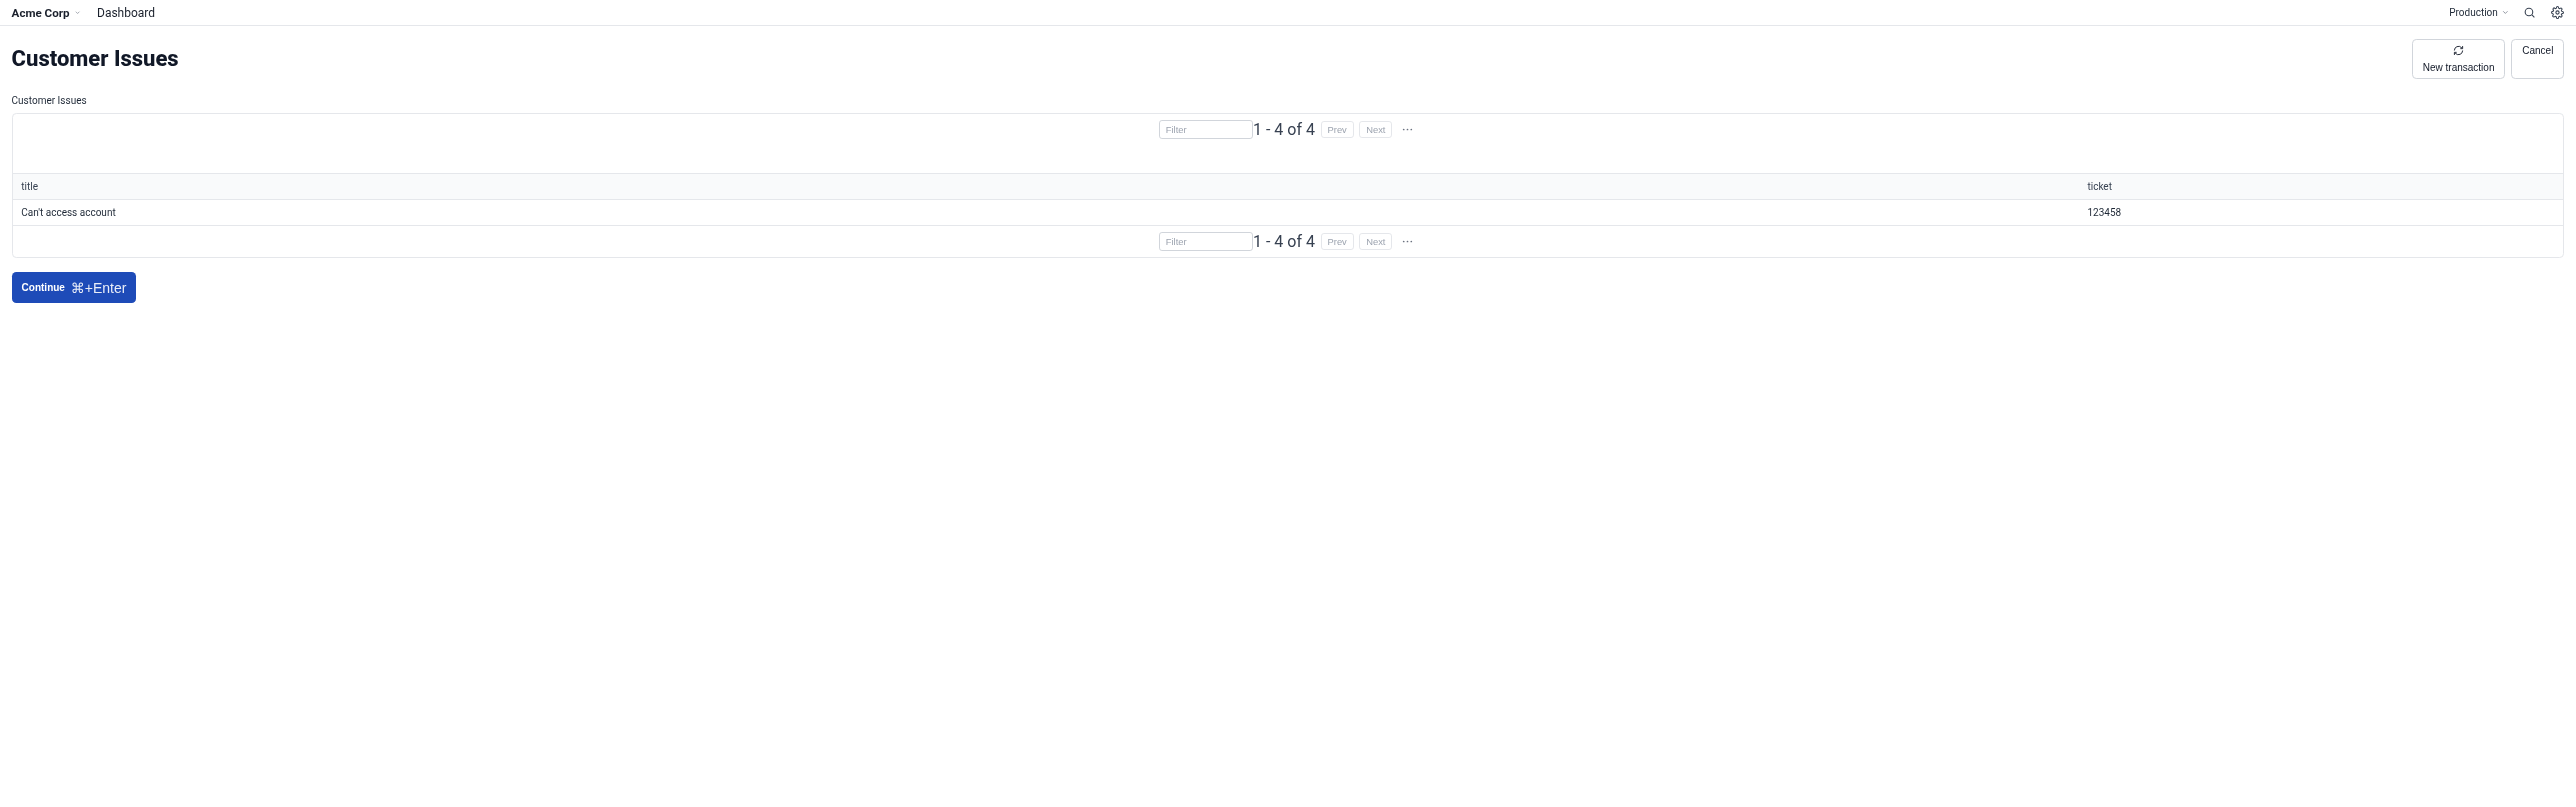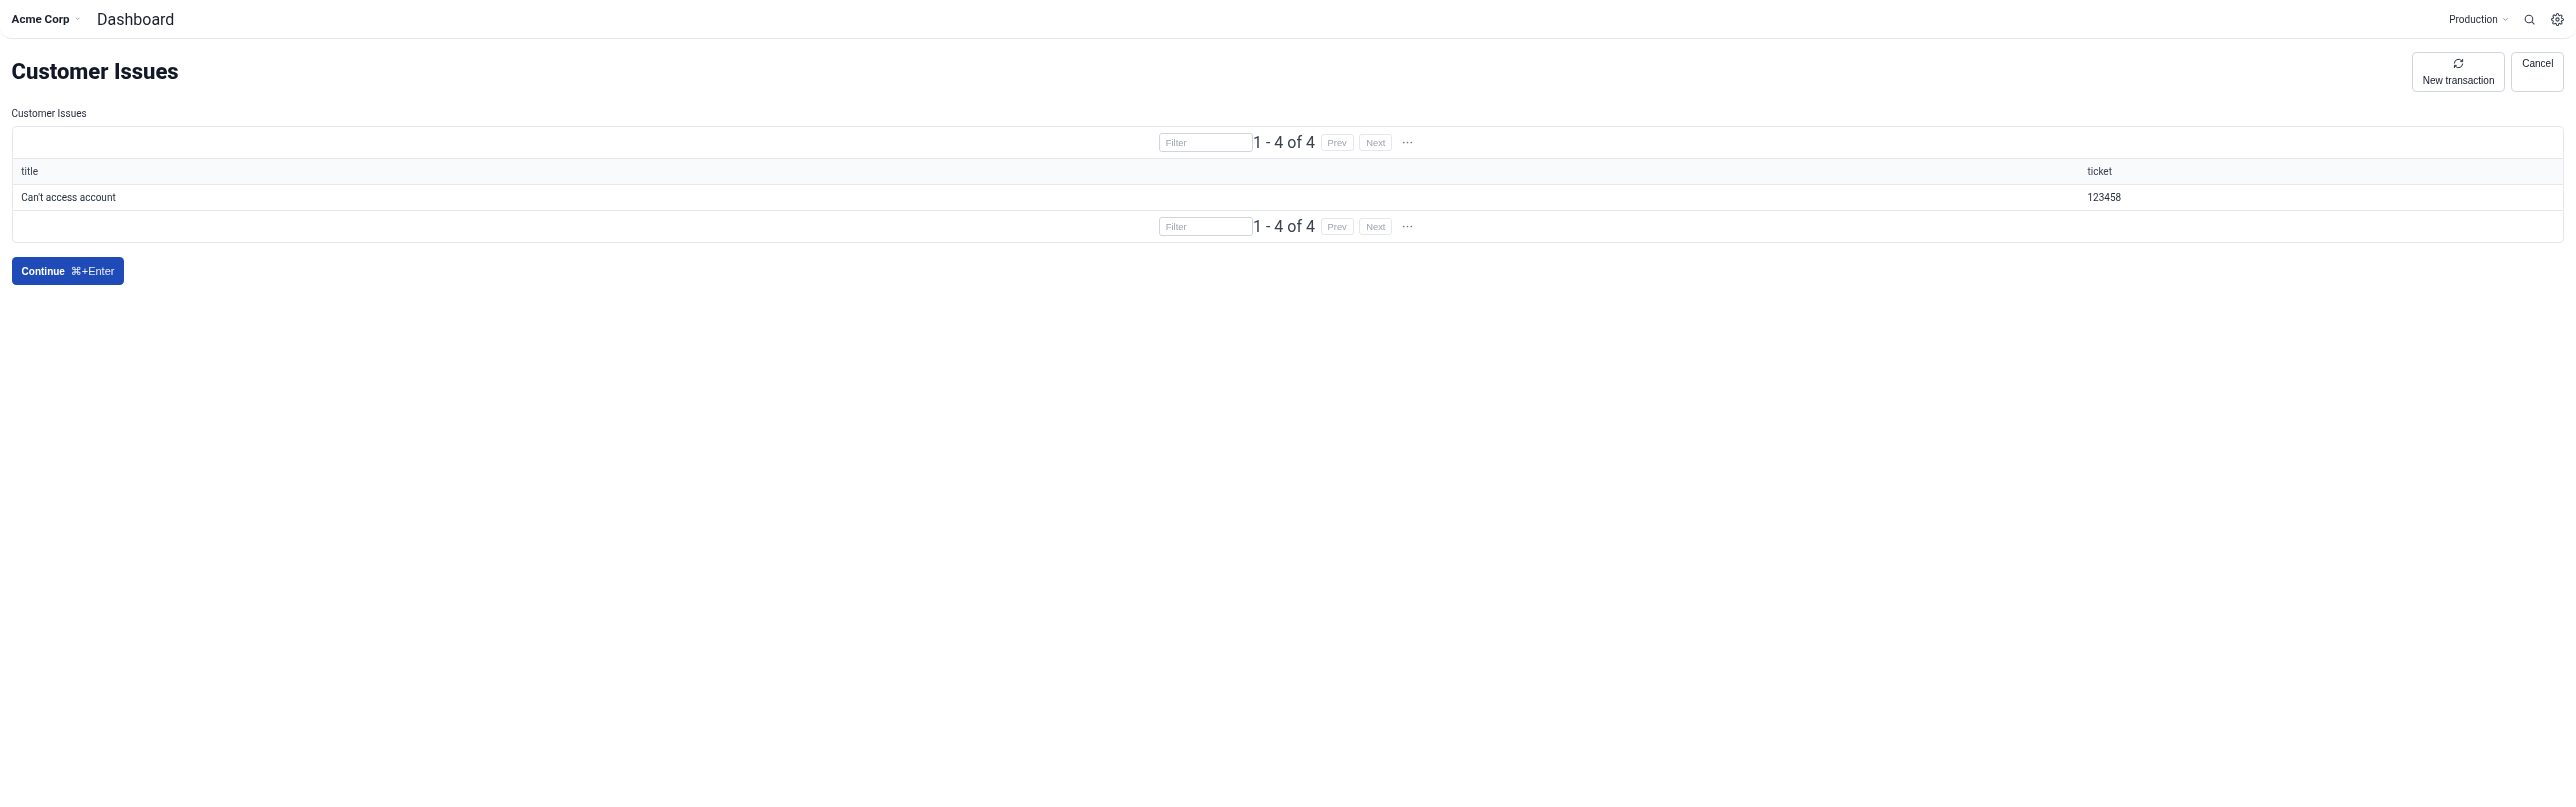--- a/index.html
+++ b/index.html
@@ -1,45 +1,45 @@
 <!DOCTYPE html>
 <html style="font-size:11.6px"><head>
 <meta charset="utf-8">
 <style>
 * { box-sizing: border-box; margin: 0; padding: 0; }
 body { font-family: -apple-system, BlinkMacSystemFont, "Segoe UI", Roboto, Helvetica, Arial, sans-serif; color: #1a202c; background: #fff; }
-.topbar { display: flex; align-items: center; justify-content: space-between; height: 39px; padding: 0 11.6px; border-bottom: 0.7px solid #e5e7eb; border-radius: 12px; }
+.topbar { display: flex; align-items: center; justify-content: space-between; height: 26px; padding: 0 11.6px; border-bottom: 0.7px solid #e5e7eb; }
 .topbar-left { display: flex; align-items: center; gap: 16px; }
 .org { display: flex; align-items: center; gap: 4.3px; font-weight: 700; font-size: 11.6px; cursor: pointer; }
-.nav-link { font-size: 16px; color: #1a202c; cursor: pointer; }
+.nav-link { font-size: 12px; color: #1a202c; cursor: pointer; }
 .topbar-right { display: flex; align-items: center; gap: 13px; }
 .env { display: flex; align-items: center; gap: 2.9px; font-size: 10px; color: #1f2937; cursor: pointer; }
 .icon-btn { width: 14.5px; height: 14.5px; display: flex; align-items: center; justify-content: center; cursor: pointer; color: #374151; }
 .main { padding: 13px 11.6px 17.4px; }
 .page-header { display: flex; align-items: center; justify-content: space-between; margin-bottom: 16px; }
 .page-title { font-size: 22px; font-weight: 800; color: #111827; }
 .actions { display: flex; gap: 5.8px; }
 .btn { display: inline-flex; align-items: center; gap: 5.8px; padding: 5px 10px; border: 0.7px solid #d1d5db; border-radius: 4.3px; background: #fff; font-size: 10px; color: #111827; cursor: pointer; flex-direction: column; }
 .section-label { font-size: 10px; color: #1f2937; margin-bottom: 7.2px; }
 .panel { border: 0.7px solid #e5e7eb; border-radius: 4.3px; overflow: hidden; }
 .toolbar { display: flex; align-items: center; justify-content: center; padding: 5.8px; }
 .filter-input { width: 94px; padding: 2.9px 5.8px; border: 0.7px solid #d1d5db; border-radius: 2.9px; font-size: 9.4px; color: #111827; }
 .filter-input::placeholder { color: #9ca3af; }
 .toolbar-right { display: flex; align-items: center; gap: 5.8px; }
 .range { font-size: 16px; color: #374151; }
 .mini-btn { padding: 2.2px 5.8px; border: 0.7px solid #e5e7eb; border-radius: 2.9px; background: #fff; font-size: 9.4px; color: #9ca3af; cursor: default; }
 .more { width: 19px; height: 16px; display: flex; align-items: center; justify-content: center; cursor: pointer; color: #6b7280; }
-table { width: 100%; border-collapse: collapse; }
+table { width: 100%; border-collapse: collapse; margin-top: 28px; }
 thead th { text-align: left; font-weight: 400; font-size: 10px; color: #374151; background: #f9fafb; padding: 7.2px 8.7px; border-top: 0.7px solid #e5e7eb; border-bottom: 0.7px solid #e5e7eb; }
 tbody td { font-size: 10px; color: #1f2937; padding: 7.2px 8.7px; border-bottom: 0.7px solid #f1f3f5; }
 tbody tr:last-child td { border-bottom: 0.7px solid #e5e7eb; }
 .col-title { width: 81%; }
 .col-ticket { width: 19%; }
 .footer-btn { margin-top: 14.5px; display: inline-flex; align-items: center; gap: 5.8px; background: #1e4bb8; color: #fff; border: none; border-radius: 4.3px; padding: 7.2px 10px; font-size: 10px; font-weight: 600; cursor: pointer; }
-.shortcut { font-weight: 400; font-size: 11px; opacity: 0.9; }
+.shortcut { font-weight: 400; font-size: 14px; opacity: 0.9; }
 svg { display: block; }
 </style>
 </head>
 <body>
 
 <div class="topbar">
   <div class="topbar-left">
     <div class="org">
       <span>Acme Corp</span>
       <span>

